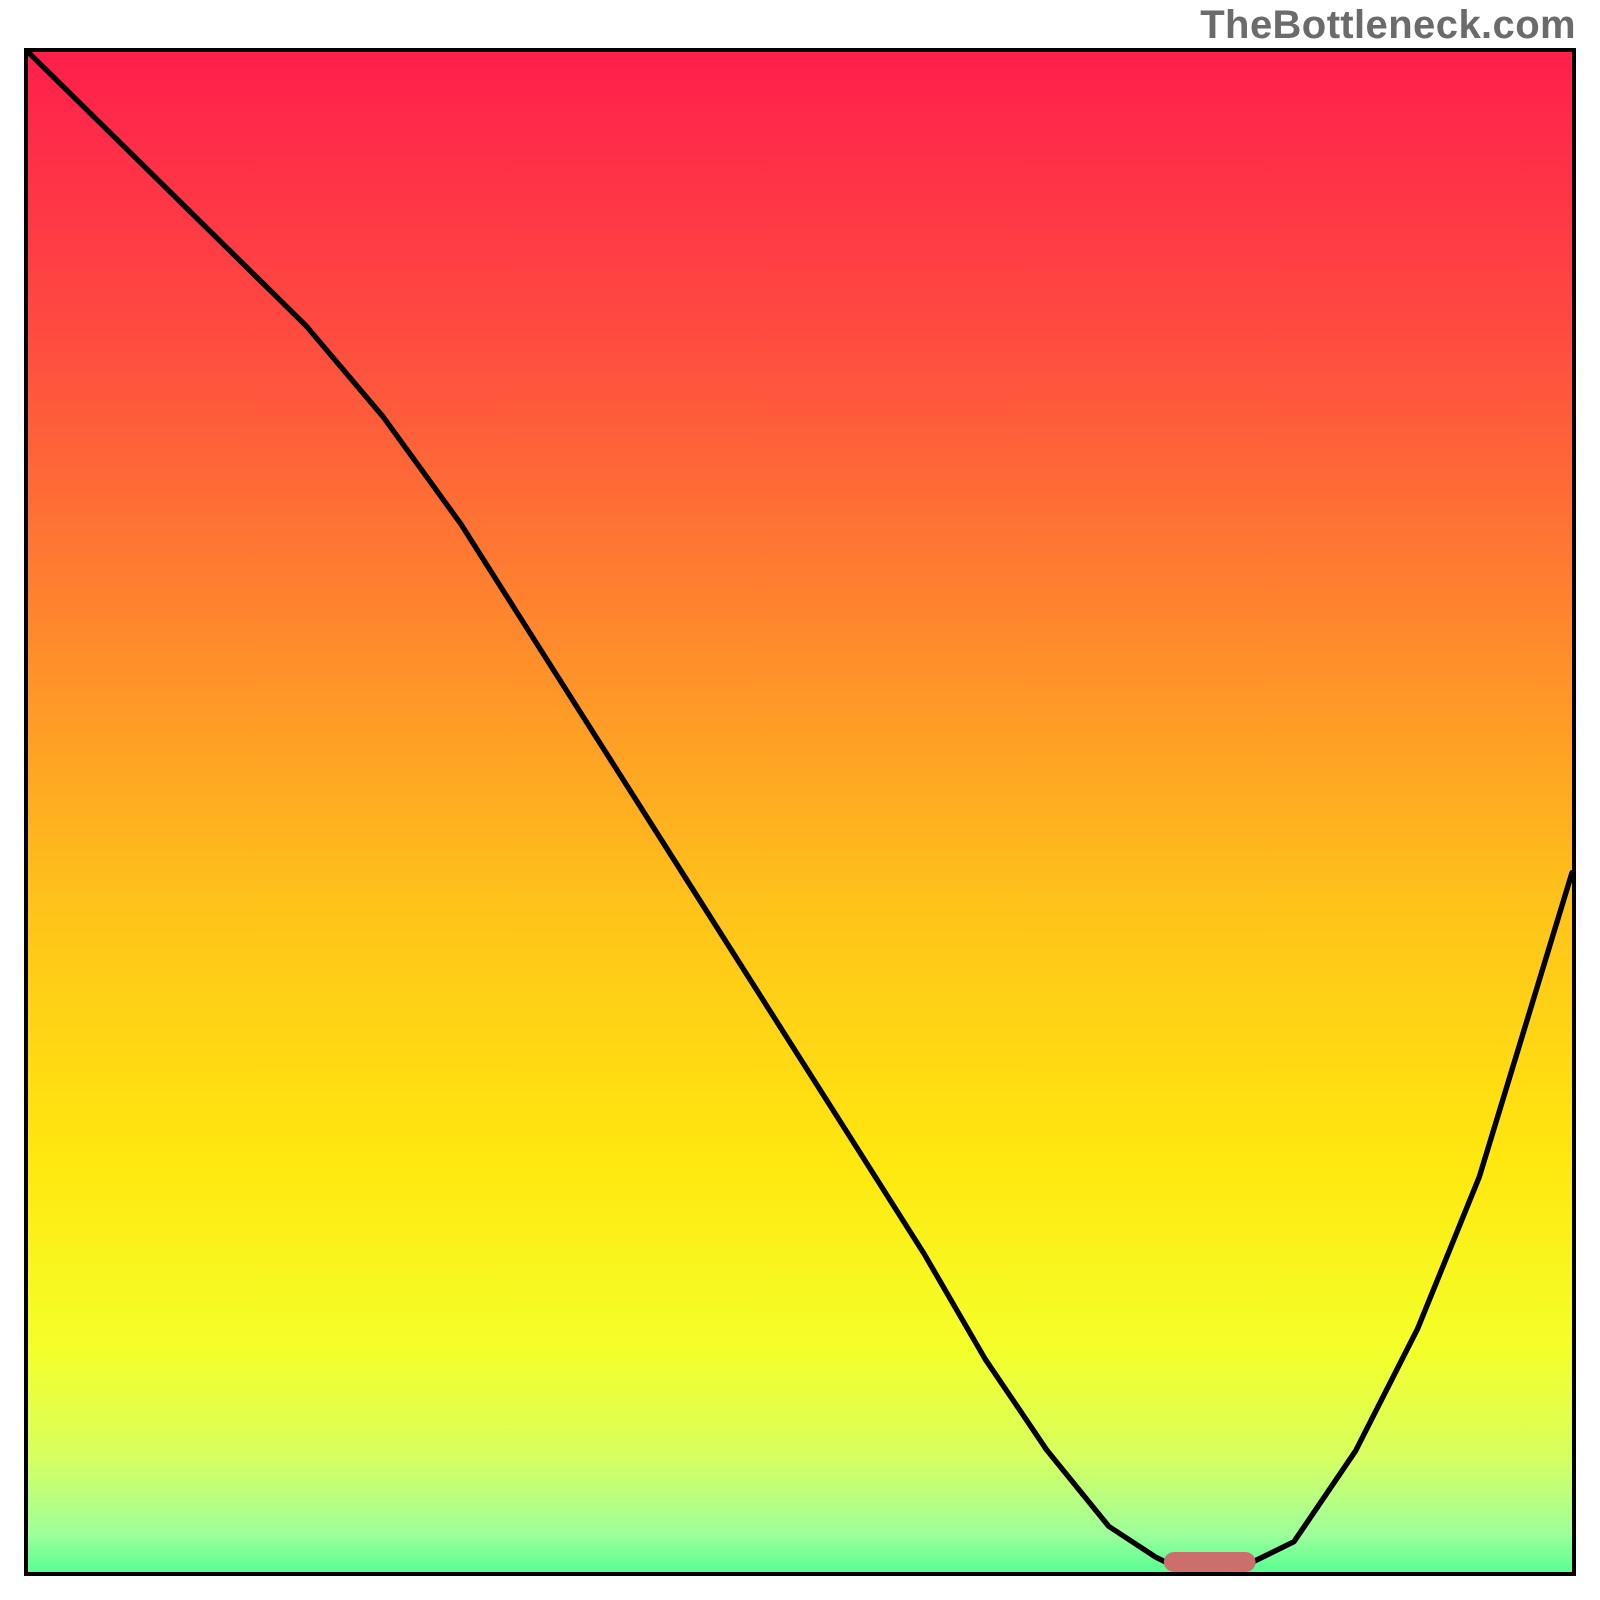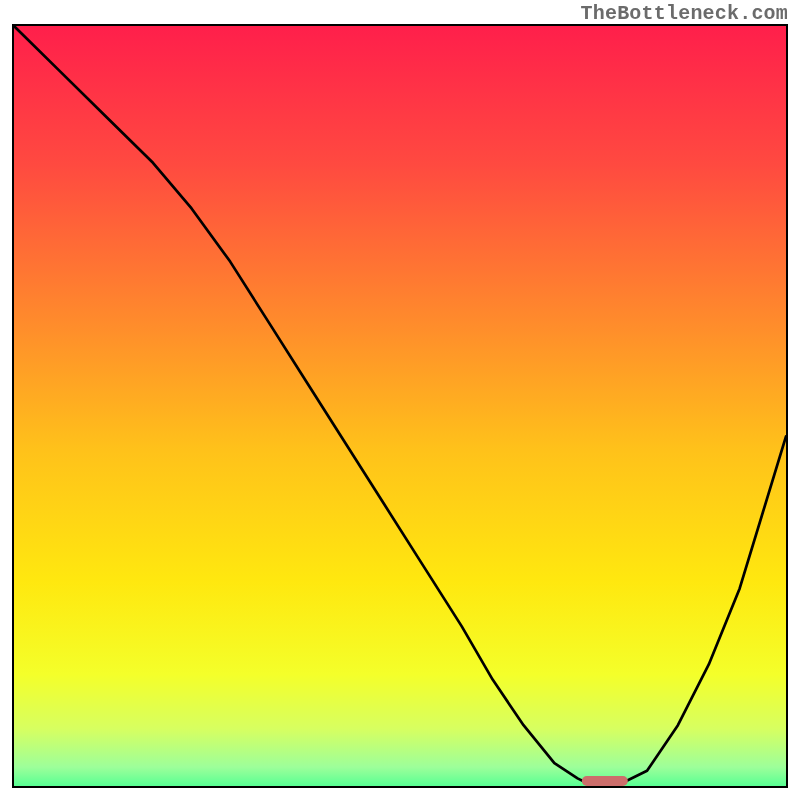--- a/index.html
+++ b/index.html
@@ -31,21 +31,20 @@
     inset: 0;
   }
   .watermark {
     position: absolute;
     top: 2px;
     right: 12px;
     font-size: 20px;
     font-weight: 600;
     color: #6b6b6b;
     letter-spacing: 0.2px;
-    font-family: Liberation Mono, monospace;
   }
   svg.curve {
     position: absolute;
     inset: 0;
     width: 100%;
     height: 100%;
   }
   .marker {
     position: absolute;
     height: 10px;

